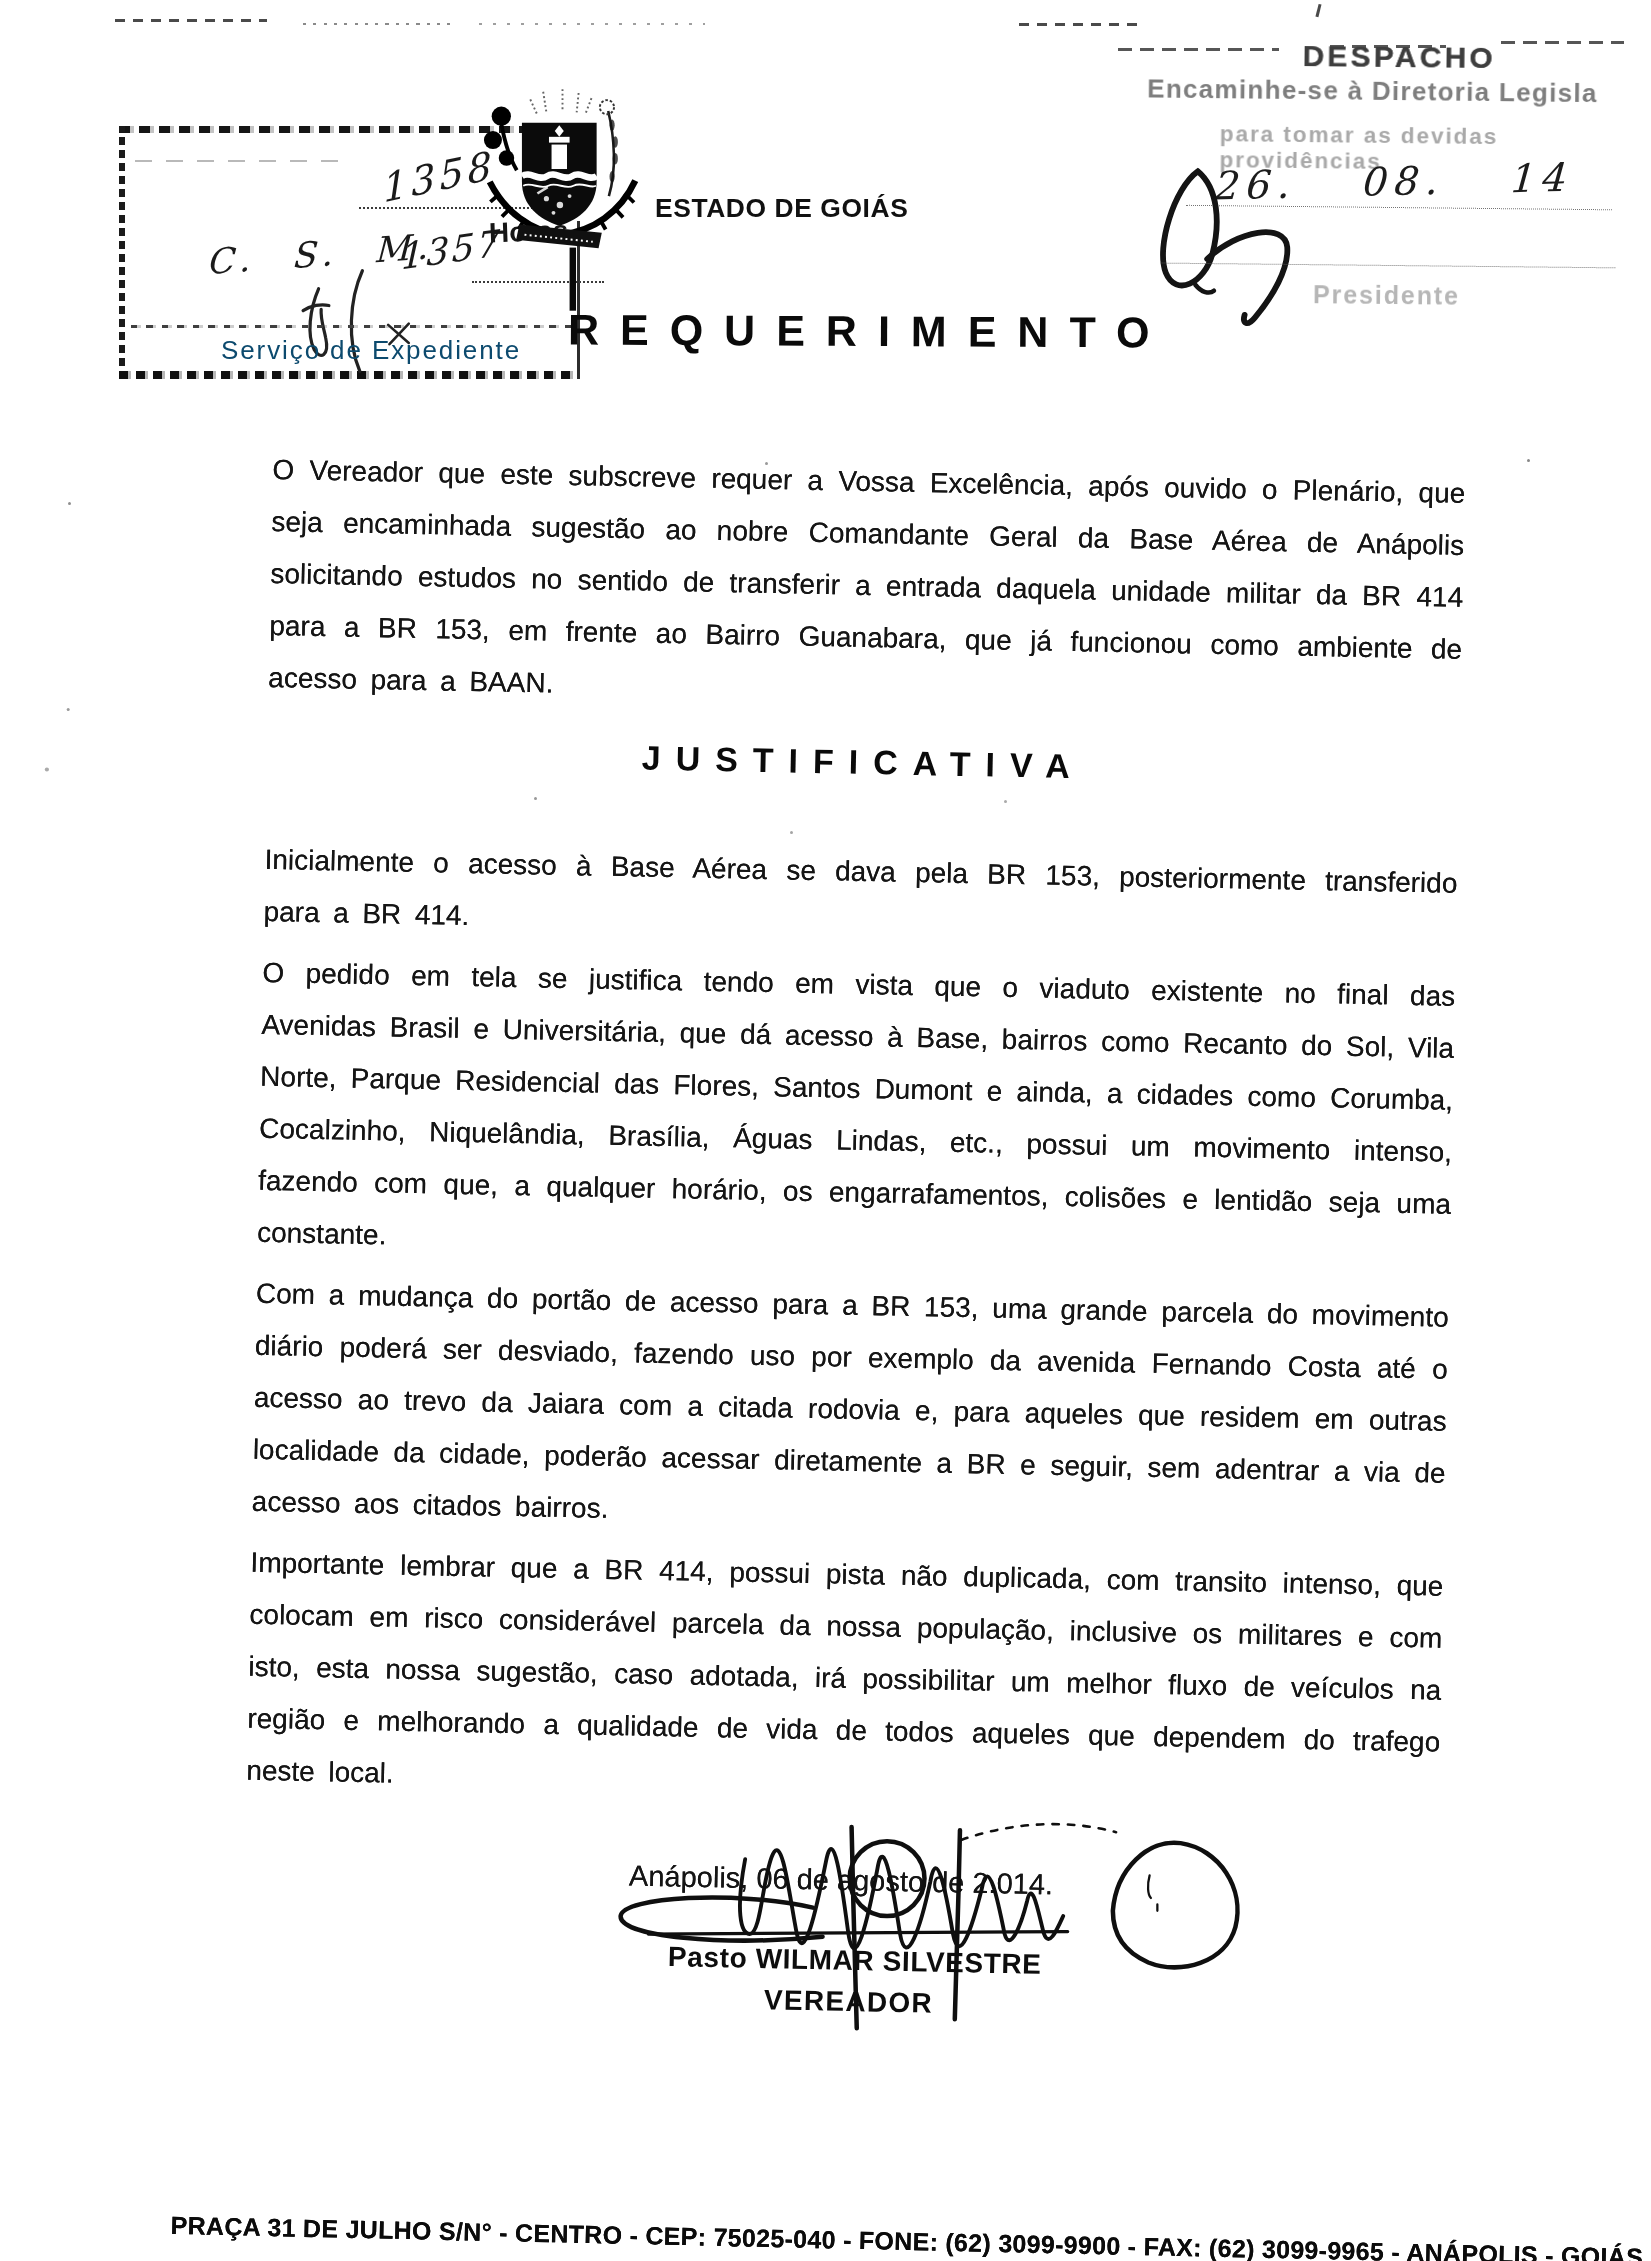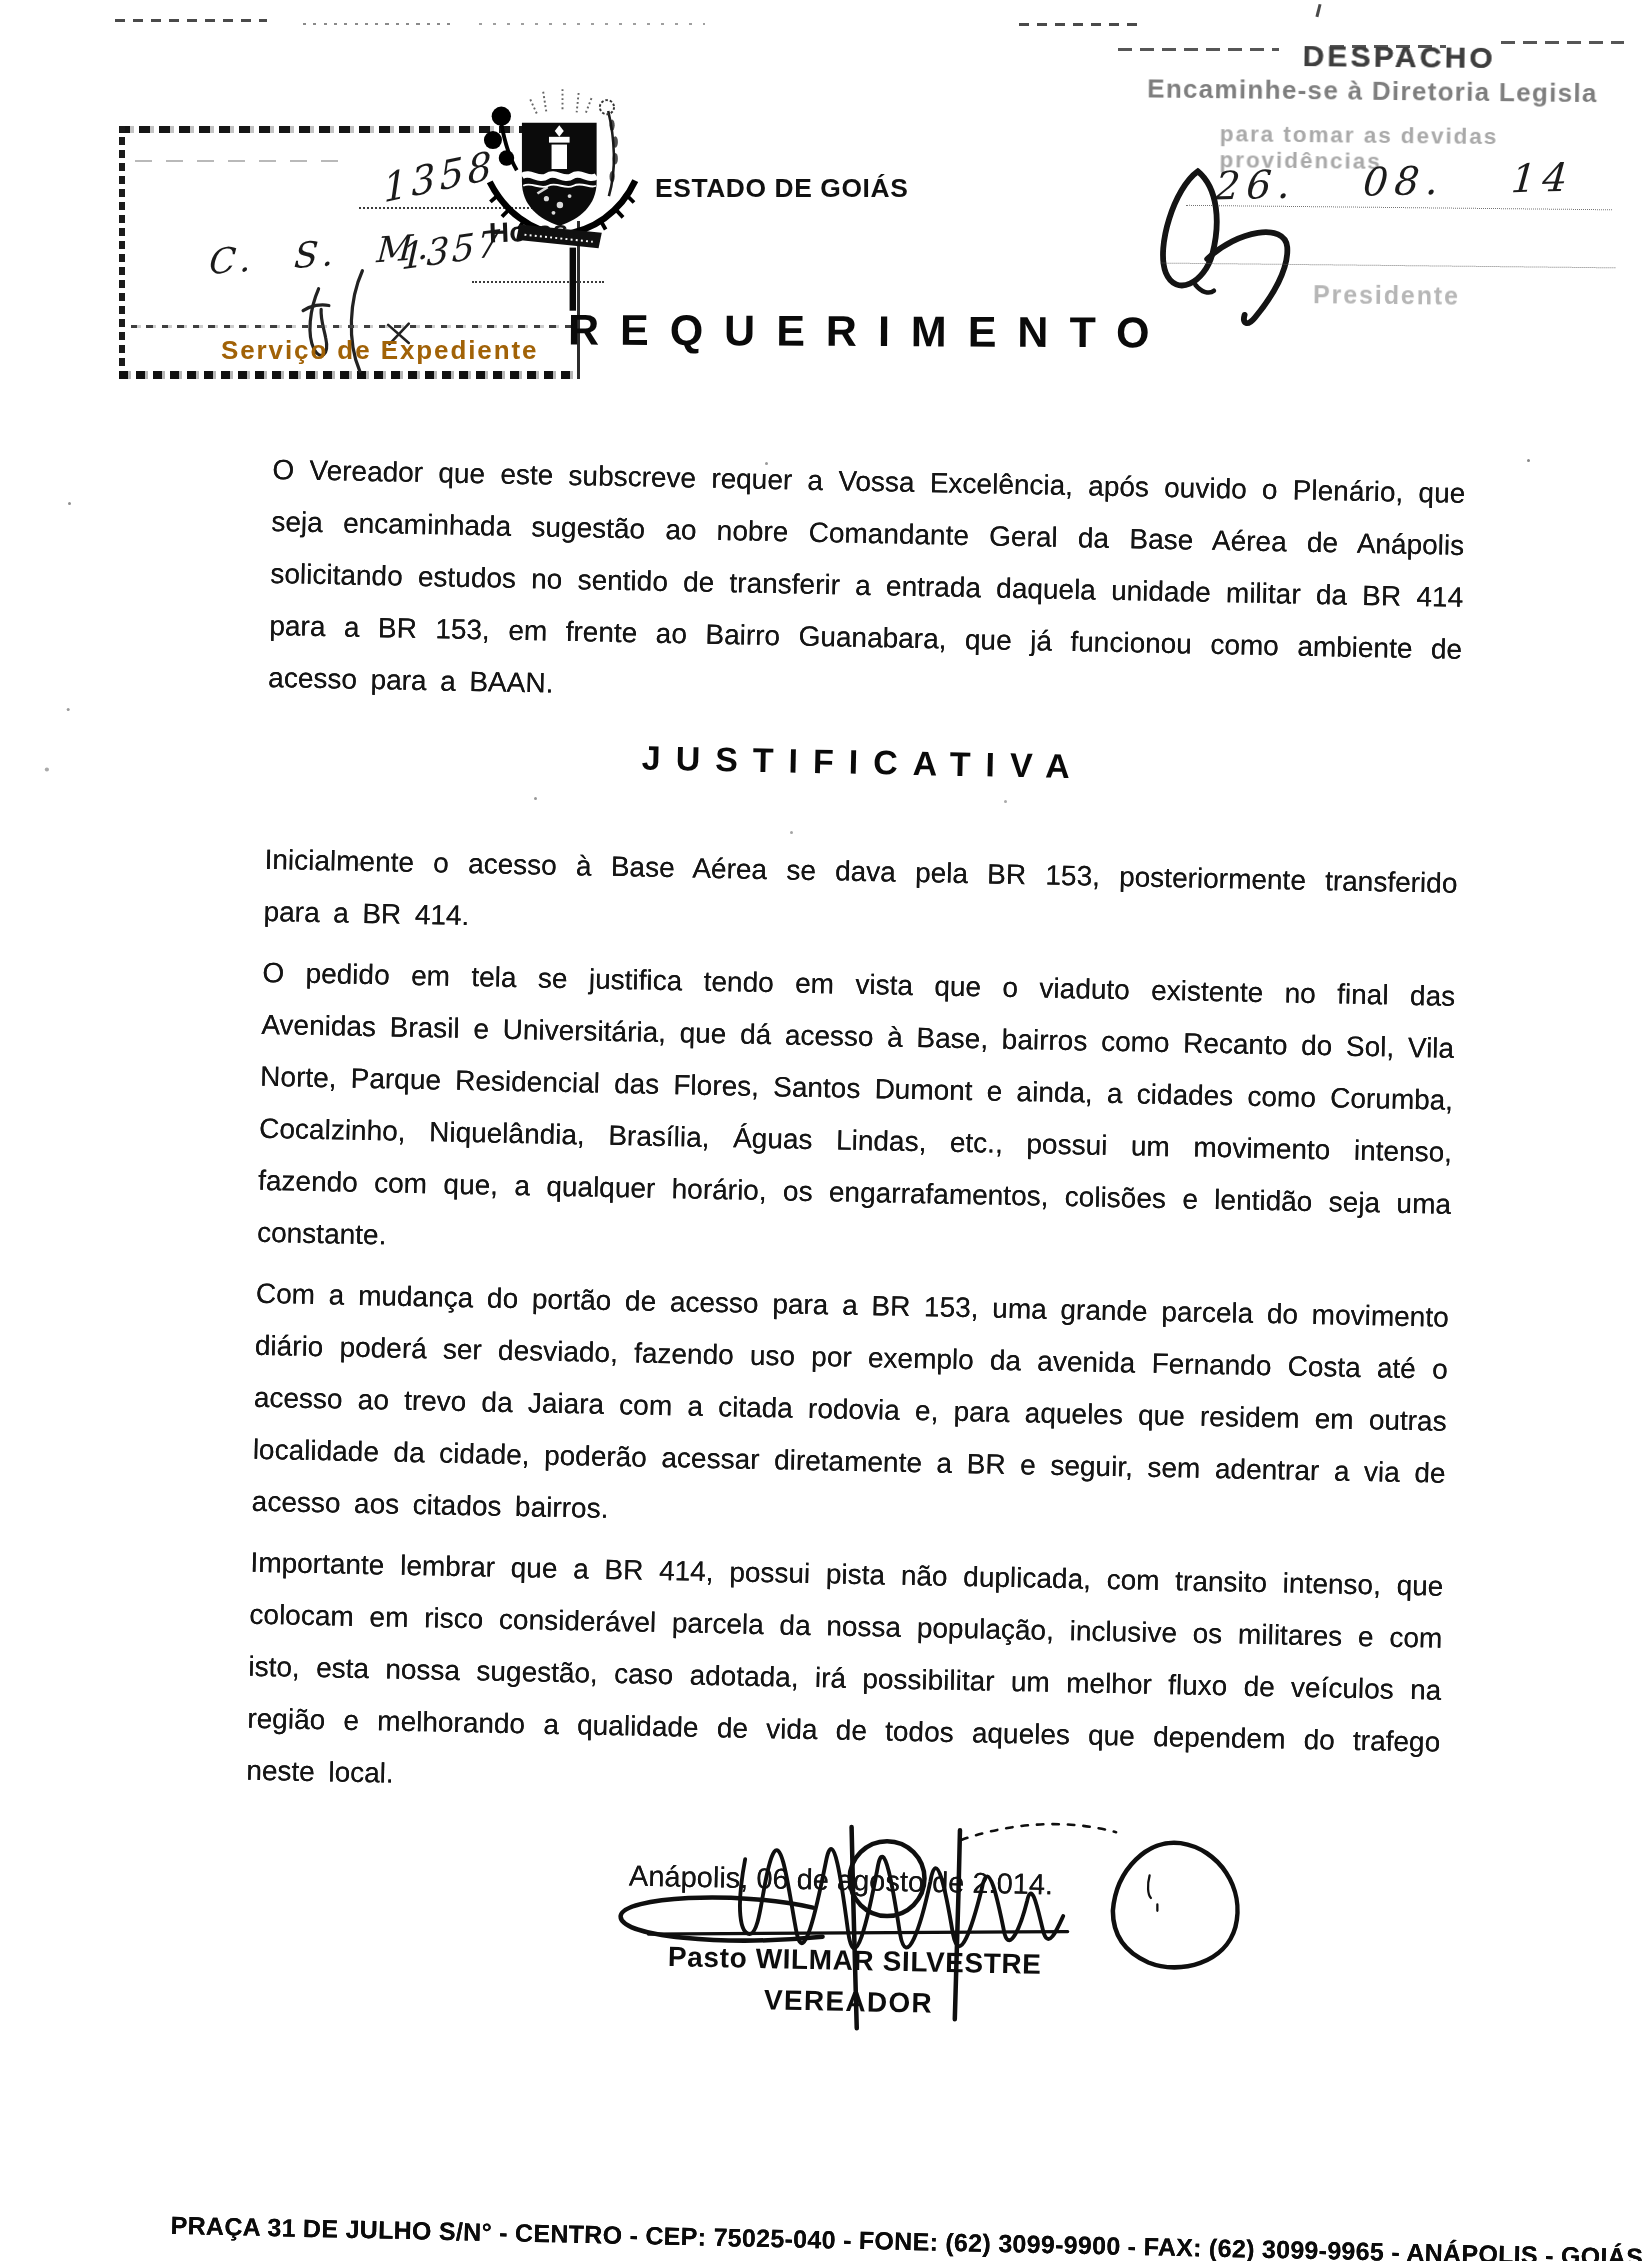--- a/index.html
+++ b/index.html
@@ -36,26 +36,26 @@
   .pencil-row { position:absolute; left:16px; top:34px; width:213px; height:1.9px;
       background:repeating-linear-gradient(90deg,#b9b9b9 0 17px,transparent 17px 31px); filter:blur(0.4px); }
   .hand { font-family:"DejaVu Serif", serif; font-style:italic; color:#1a1a1a; }
   .hw-number { left:263px; top:28px; font-size:39px; transform:rotate(-12deg) skewX(-10deg); letter-spacing:3.9px; }
   .dotline { position:absolute; border-top:2.6px dotted #3a3a3a; }
   .hw-csm  { left:90px; top:108px; font-size:35px; transform:rotate(-4deg) skewX(-8deg); word-spacing:22px; letter-spacing:5.2px; }
   .hw-1357 { left:282px; top:103px; font-size:36px; transform:rotate(-8deg) skewX(-10deg); letter-spacing:2.6px; }
   .horas-label { left:370px; top:90px; font-size:28px; font-weight:bold; color:#161616; transform:rotate(-2deg); }
   .inner-dash { position:absolute; left:11.6px; top:199px; width:445px; height:2.6px;
       background:repeating-linear-gradient(90deg,#3f3f3f 0 6.4px,rgba(60,60,60,.25) 6.4px 9.7px,transparent 9.7px 15.5px); }
-  .servico { left:102px; top:209px; font-size:26px; color:#a16207; letter-spacing:1.9px;
-      filter:blur(0.6px); font-weight:bold; }
+  .servico { left:102px; top:209px; font-size:26px; color:#0c4a6e; letter-spacing:1.9px;
+      filter:blur(0.6px); font-weight:normal; }
 
   
   .org-name  { left:655px; top:128px; font-size:32px; font-weight:bold; letter-spacing:1.3px; color:#0c0c0c; }
-  .org-state { left:655px; top:173px; font-size:26.4px; font-weight:bold; letter-spacing:0.6px; color:#111; }
+  .org-state { left:655px; top:193px; font-size:26.4px; font-weight:bold; letter-spacing:0.6px; color:#111; }
   .doc-title { left:568px; top:307px; font-size:43px; font-weight:bold; letter-spacing:21px; color:#0a0a0a; transform:rotate(.3deg); }
 
   
   .despacho { left:1132px; top:35px; width:522px; height:348px; transform:rotate(.6deg); }
   .desp-title { left:169px; top:5.2px; font-size:30px; font-weight:bold; letter-spacing:3.2px; color:#3e3e3e;
       text-shadow:0 0 0.6px #555; filter:blur(0.3px); }
   .desp-l1 { left:14px; top:41px; font-size:26px; font-weight:bold; color:#7e7e7e; letter-spacing:1.3px; filter:blur(0.5px); }
   .desp-l2 { left:87px; top:88px; font-size:22.6px; font-weight:bold; color:#a9a9a9; letter-spacing:1.9px; filter:blur(0.7px); }
   .desp-date { left:83px; top:124px; font-size:39px; transform:rotate(-2deg) skewX(-6deg); word-spacing:48px; letter-spacing:6.4px; color:#1c1c1c; }
   .desp-dotA { left:54px;  top:172px; width:426px; border-top:1.9px dotted #5c5c5c; opacity:.85; }

